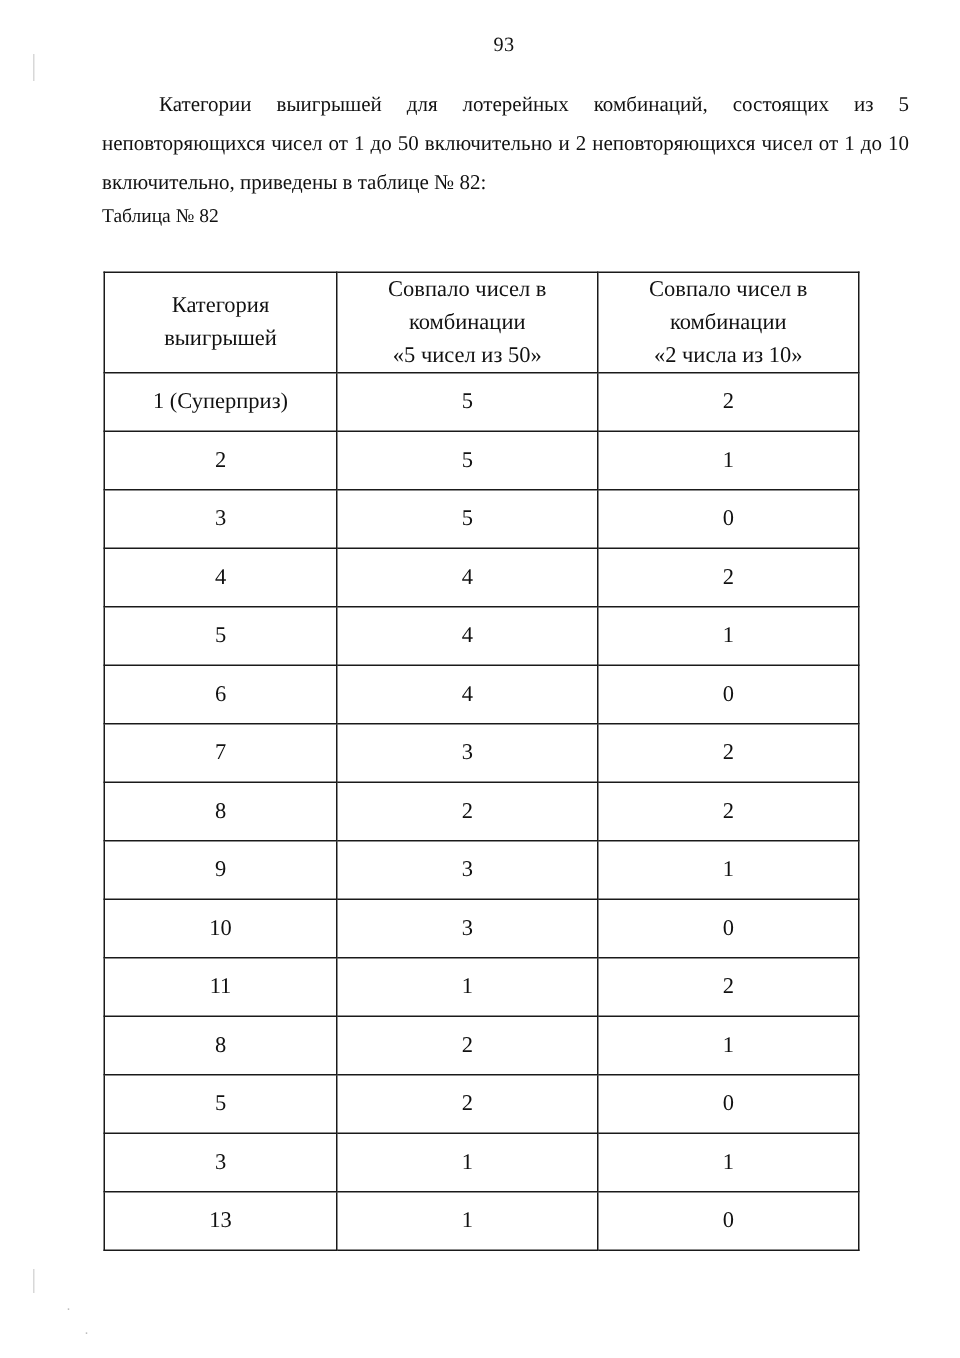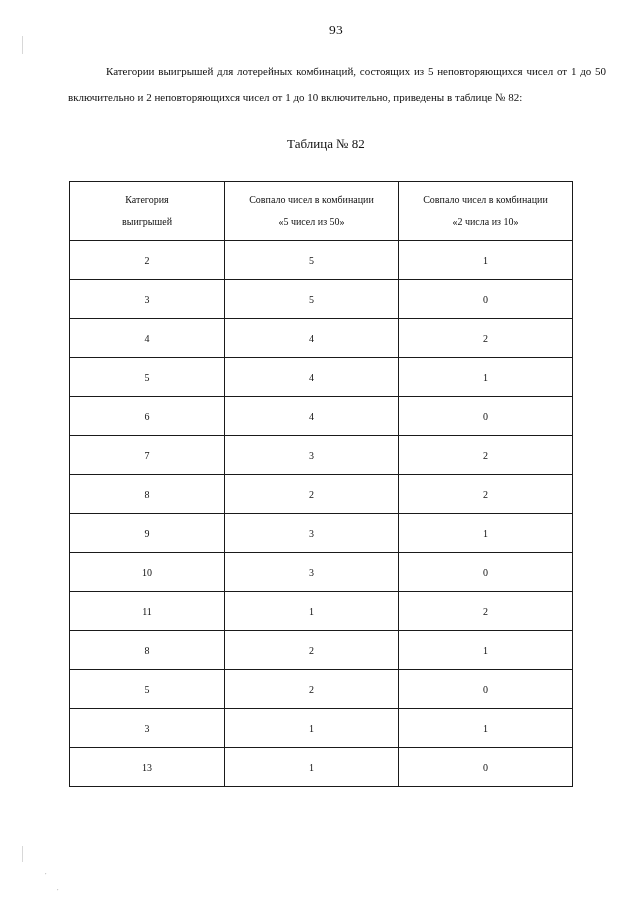--- a/index.html
+++ b/index.html
@@ -29,49 +29,49 @@
     width: 640px;
     text-align: center;
     font-size: 13.5px;
     letter-spacing: 0.3px;
   }
   .body-text {
     position: absolute;
     left: 52px;
     top: 58px;
     width: 538px;
-    font-size: 11px;
+    font-size: 14px;
     line-height: 26px;
     text-align: justify;
     text-justify: inter-word;
   }
   .body-text p {
     margin: 0;
   }
   .body-text p.indent {
     text-indent: 38px;
   }
   .table-caption {
     position: absolute;
     left: 52px;
     top: 136px;
     width: 538px;
-    text-align: center;
+    text-align: left;
     font-size: 13px;
     padding-right: 22px;
     box-sizing: border-box;
   }
   table.data {
     position: absolute;
     left: 53px;
     top: 181px;
     width: 503px;
     border-collapse: collapse;
     table-layout: fixed;
-    font-size: 10px;
+    font-size: 15px;
   }
   table.data col.c0 { width: 155px; }
   table.data col.c1 { width: 174px; }
   table.data col.c2 { width: 174px; }
   table.data th,
   table.data td {
     border: 1px solid #1a1a1a;
     text-align: center;
     vertical-align: middle;
     padding: 0 4px;
@@ -128,20 +128,25 @@
           <span class="head-line">«5 чисел из 50»</span>
         </th>
         <th>
           <span class="head-line">Совпало чисел в комбинации</span>
           <span class="head-line">«2 числа из 10»</span>
         </th>
       </tr>
     </thead>
     <tbody>
       <tr>
+        <td>1 (Суперприз)</td>
+        <td>5</td>
+        <td>2</td>
+      </tr>
+      <tr>
         <td>2</td>
         <td>5</td>
         <td>1</td>
       </tr>
       <tr>
         <td>3</td>
         <td>5</td>
         <td>0</td>
       </tr>
       <tr>

